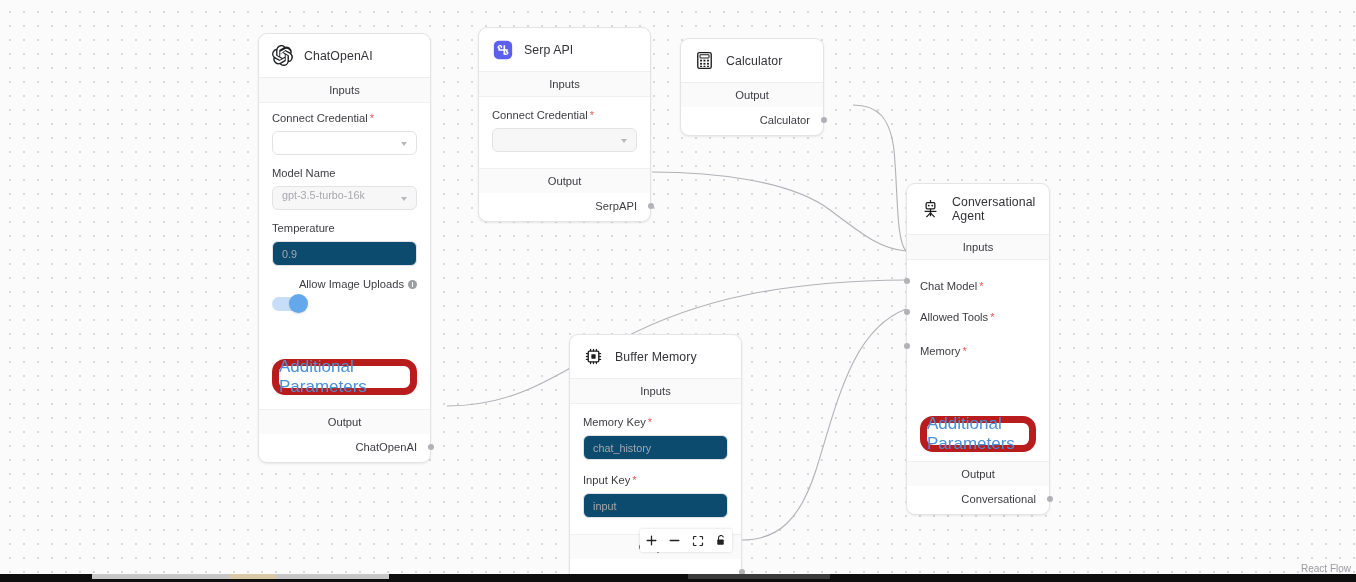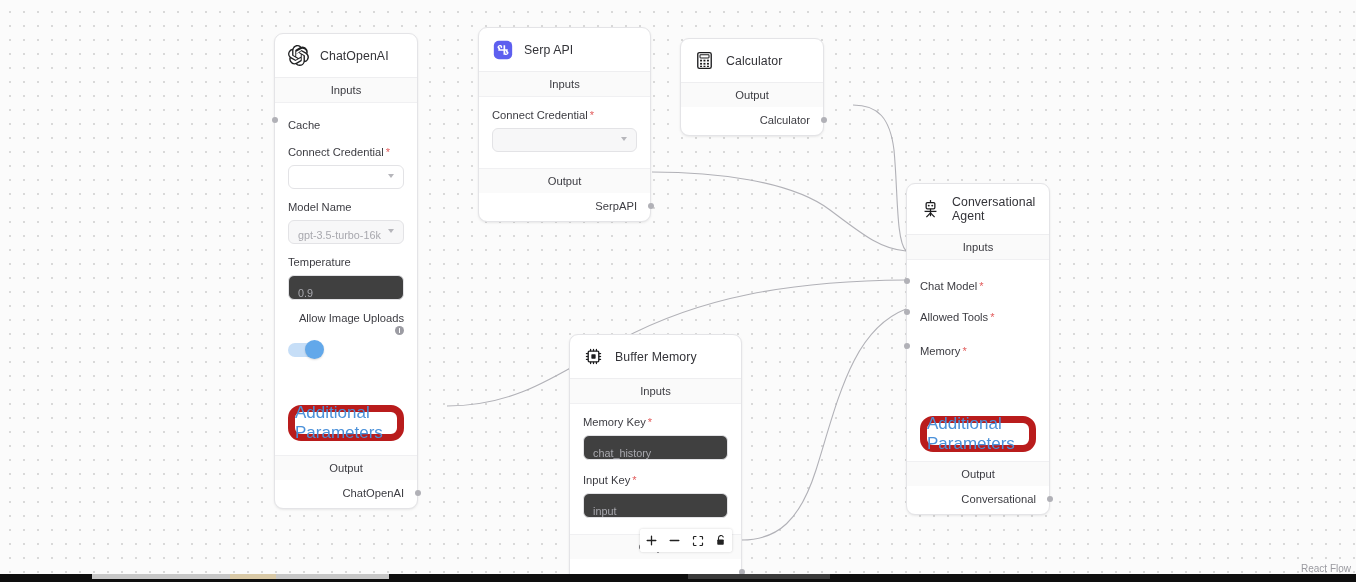--- a/index.html
+++ b/index.html
@@ -91,36 +91,36 @@
     color: #3c3c42;
     margin-bottom: 7px;
     display: block;
   }
   .req { color: #e25b5b; font-size: 11px; margin-left: 2px; }
 
   .input-box {
     height: 24px;
     border: 1px solid #e3e3e6;
     border-radius: 6px;
-    background: #404040;
-    display: flex;
-    align-items: flex-end;
+    background: #0c4a6e;
+    display: flex;
+    align-items: center;
     padding: 0 9px;
     font-size: 10.8px;
     color: #a8a8ae;
     box-sizing: border-box;
   }
   .input-box.tall { height: 25px; }
   .select-box {
     height: 24px;
     border: 1px solid #e3e3e6;
     border-radius: 6px;
     background: #f7f7f8;
     display: flex;
-    align-items: flex-start;
+    align-items: flex-end;
     justify-content: space-between;
     padding: 8px 9px;
     font-size: 10.8px;
     color: #a8a8ae;
     box-sizing: border-box;
   }
   .select-box.plain { background: #fff; }
   .caret {
     width: 0; height: 0;
     border-left: 3.5px solid transparent;
@@ -247,36 +247,32 @@
 
     <path d="M 652,172 C 712,172 790,180 830,210 C 862,234 880,249 906,251"></path>
 
     <path d="M 853,105 C 878,105 890,118 894,150 C 898,192 896,240 906,251"></path>
 
     <path d="M 447,406 C 520,406 560,372 620,340 C 700,297 790,281 906,280"></path>
 
     <path d="M 742,540 C 778,540 800,520 816,470 C 838,400 852,330 906,309"></path>
   </svg>
 
-  <div class="node" id="node-chatopenai" style="left:274px; top:33px; width:144px;">
+  <div class="node" id="node-chatopenai" style="left:258px; top:33px; width:173px;">
     <div class="node-header">
       <span class="node-icon">
         <svg width="21" height="21" viewBox="0 0 24 24">
           <path fill="#202123" d="M22.28 9.82a5.98 5.98 0 0 0-.52-4.91 6.05 6.05 0 0 0-6.51-2.9A6.06 6.06 0 0 0 4.98 4.18a5.98 5.98 0 0 0-4 2.9 6.05 6.05 0 0 0 .75 7.1 5.98 5.98 0 0 0 .51 4.91 6.05 6.05 0 0 0 6.52 2.9A5.98 5.98 0 0 0 13.26 24a6.06 6.06 0 0 0 5.77-4.2 5.99 5.99 0 0 0 4-2.9 6.06 6.06 0 0 0-.75-7.08Zm-9.02 12.6a4.48 4.48 0 0 1-2.88-1.04l.14-.08 4.78-2.76a.79.79 0 0 0 .39-.68v-6.74l2.02 1.17a.07.07 0 0 1 .04.05v5.58a4.5 4.5 0 0 1-4.5 4.49ZM3.6 18.3a4.47 4.47 0 0 1-.54-3.01l.14.09 4.79 2.76a.77.77 0 0 0 .78 0l5.84-3.37v2.33a.08.08 0 0 1-.03.06L9.74 19.9a4.5 4.5 0 0 1-6.14-1.64ZM2.34 7.9a4.48 4.48 0 0 1 2.35-1.97V11.6a.77.77 0 0 0 .38.67l5.82 3.36-2.02 1.17a.08.08 0 0 1-.07 0L4 13.98a4.5 4.5 0 0 1-1.65-6.14Zm16.6 3.86-5.83-3.4L15.12 7.2a.08.08 0 0 1 .07 0l4.83 2.79a4.49 4.49 0 0 1-.68 8.1v-5.67a.78.78 0 0 0-.39-.67Zm2.01-3.02-.14-.09-4.78-2.79a.78.78 0 0 0-.79 0L9.4 10.24V7.9a.07.07 0 0 1 .03-.06l4.83-2.79a4.5 4.5 0 0 1 6.68 4.66ZM8.3 12.86l-2.02-1.16a.08.08 0 0 1-.04-.06V6.07a4.5 4.5 0 0 1 7.37-3.45l-.14.08L8.69 5.46a.79.79 0 0 0-.39.68v6.72Zm1.1-2.37 2.6-1.5 2.6 1.5v3l-2.6 1.5-2.6-1.5v-3Z"></path>
         </svg>
       </span>
       <span class="node-title">ChatOpenAI</span>
     </div>
 
     <div class="section-bar">Inputs</div>
 
-    <div style="padding:12px 13px 4px 13px; position:relative;">
-      <span class="handle" style="left:-3.5px; top:14px;"></span>
-      <span class="port-row">Cache</span>
-    </div>
 
     <div class="node-body">
       <div class="field">
         <span class="field-label"><span>Connect Credential</span><span class="req">*</span></span>
         <div class="select-box plain">
           <span></span>
           <span class="caret"></span>
         </div>
       </div>
 

